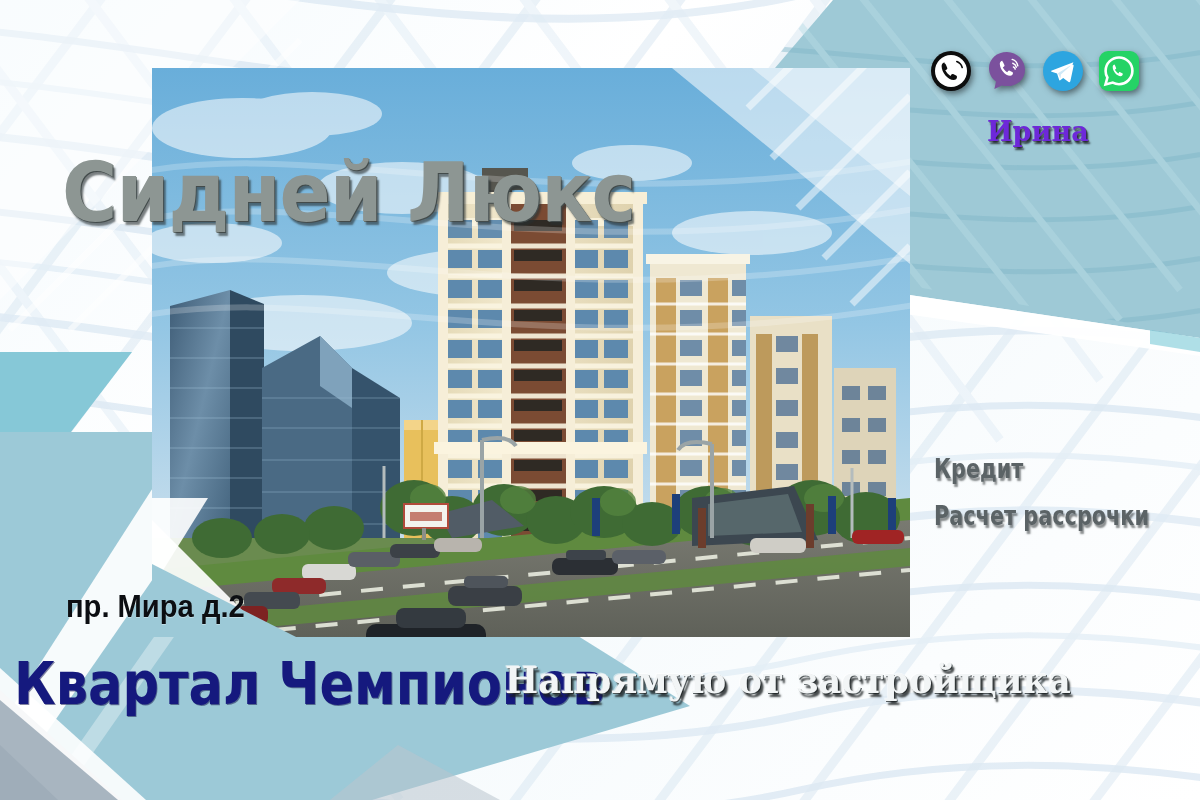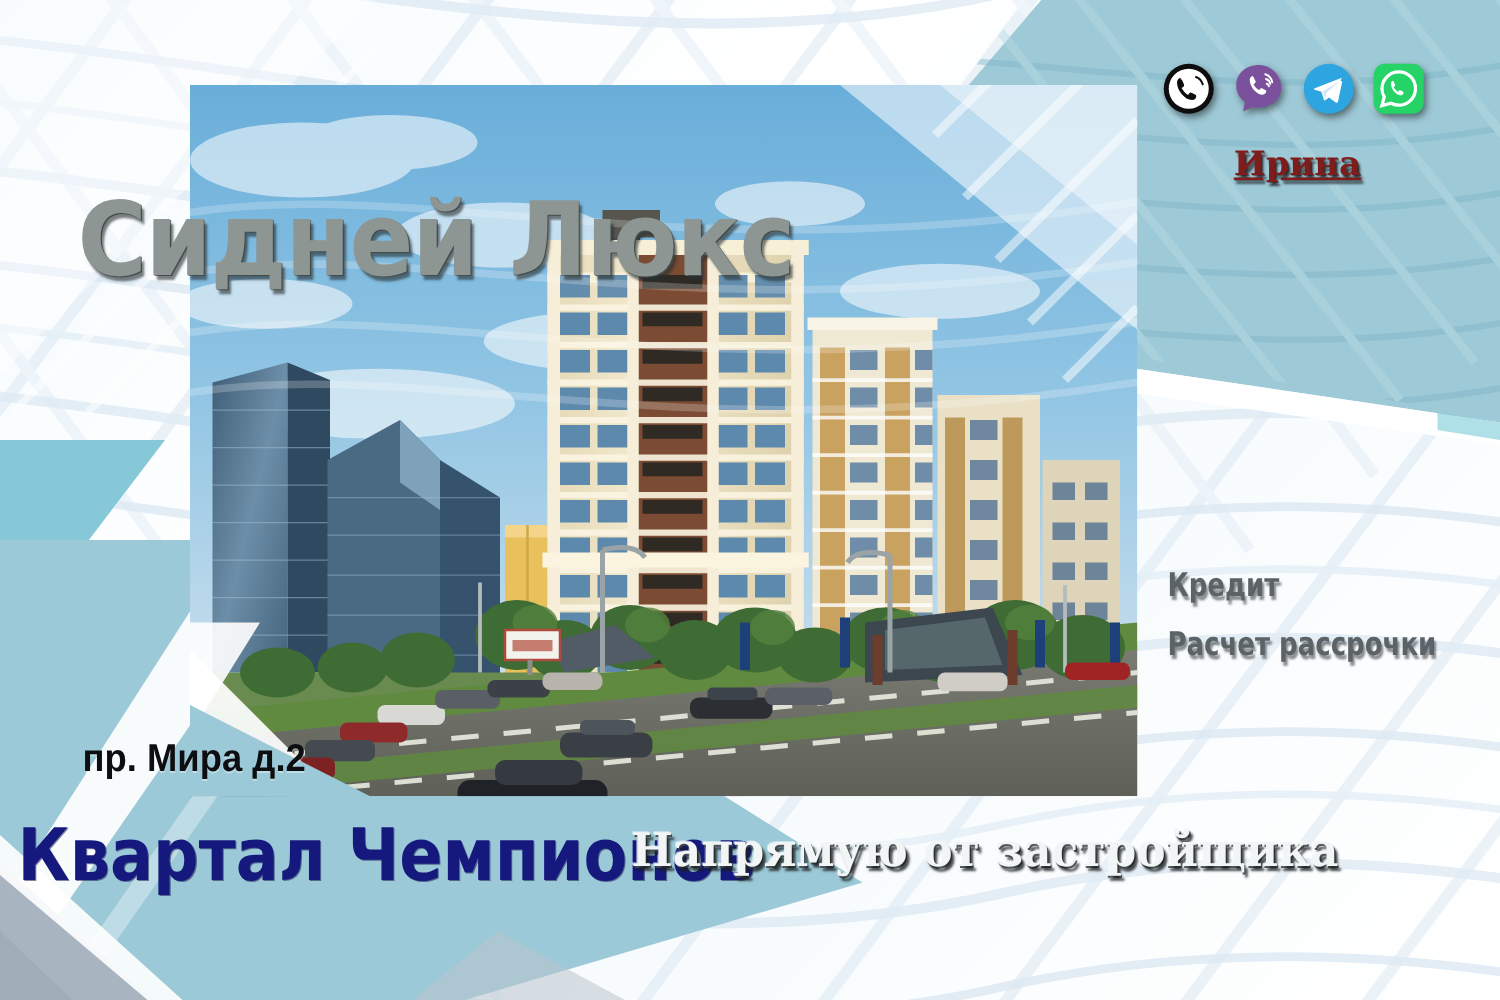--- a/index.html
+++ b/index.html
@@ -56,23 +56,22 @@
     transform:scaleX(.95);transform-origin:left center;
     text-shadow:
        3px 4px 2px rgba(26,31,33,.80),
        1px 1px 0 rgba(70,78,80,.9),
        -1px -1px 0 rgba(255,255,255,.5);
   }
   #manager{
     left:987px;top:118px;
     font-family:"DejaVu Serif",serif;
     font-weight:bold;font-size:27px;
-    color:#7f1d1d;
+    color:#6d28d9;
     text-shadow:2px 3px 2px rgba(25,30,32,.8),1px 1px 0 rgba(90,98,100,.8);
-    text-decoration:underline;
   }
   #credit{
     left:934px;top:456px;
     font-family:"DejaVu Sans",sans-serif;
     font-weight:bold;font-size:26px;
     color:#5b6366;
     transform:scaleX(.80);transform-origin:left center;
     text-shadow:2px 3px 2px rgba(40,46,48,.55);
   }
   #instal{

